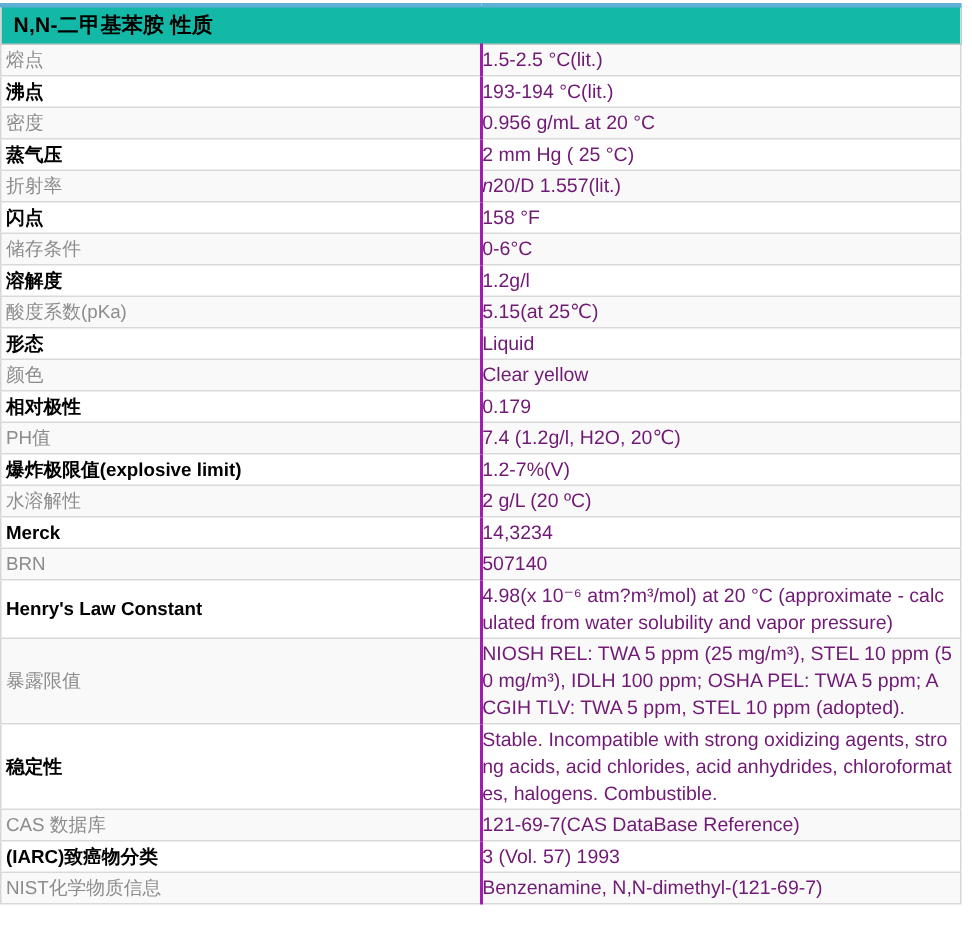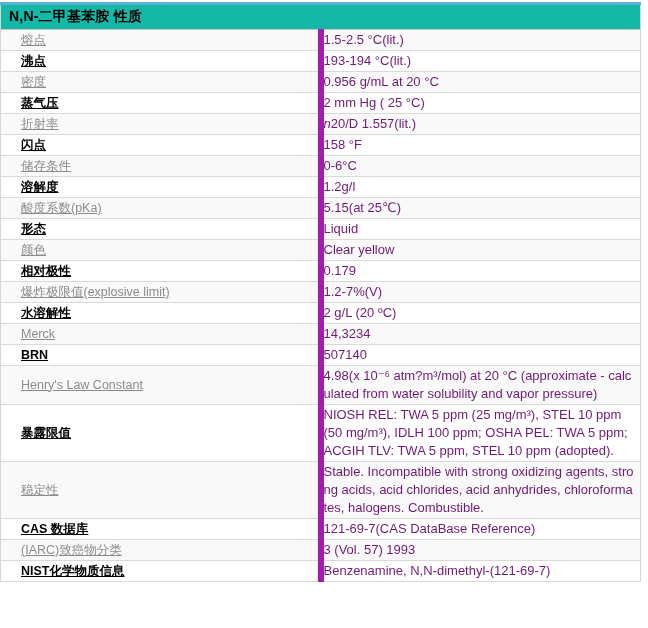--- a/index.html
+++ b/index.html
@@ -29,26 +29,25 @@
     border-bottom:1px solid #c9c9c9;
     letter-spacing:0.2px;
   }
   tbody tr{height:20px;}
   th.prop{
     width:105px;
     text-align:left;
     font-weight:normal;
     font-size:12.5px;
     line-height:17px;
-    padding:1px 2px 1px 20px;
-    border-right:6px solid #a21caf;
+    padding:1px 2px 1px 3px;
+    border-right:2px solid #a21caf;
     border-bottom:1px solid #d9d9d9;
     vertical-align:middle;
     word-break:break-all;
-    text-decoration:underline;
   }
   td.val{
     padding:1px 5px 1px 0;
     line-height:18px;
     color:#701a75;
     border-bottom:1px solid #d9d9d9;
     vertical-align:middle;
     word-break:break-all;
   }
   tbody tr:nth-child(odd){background:#f9f9f9;}
@@ -110,20 +109,24 @@
         </tr>
         <tr>
           <th class="prop">颜色</th>
           <td class="val">Clear yellow</td>
         </tr>
         <tr>
           <th class="prop">相对极性</th>
           <td class="val">0.179</td>
         </tr>
         <tr>
+          <th class="prop">PH值</th>
+          <td class="val">7.4 (1.2g/l, H2O, 20℃)</td>
+        </tr>
+        <tr>
           <th class="prop">爆炸极限值(explosive limit)</th>
           <td class="val">1.2-7%(V)</td>
         </tr>
         <tr>
           <th class="prop">水溶解性</th>
           <td class="val">2 g/L (20 ºC)</td>
         </tr>
         <tr>
           <th class="prop">Merck</th>
           <td class="val">14,3234</td>

